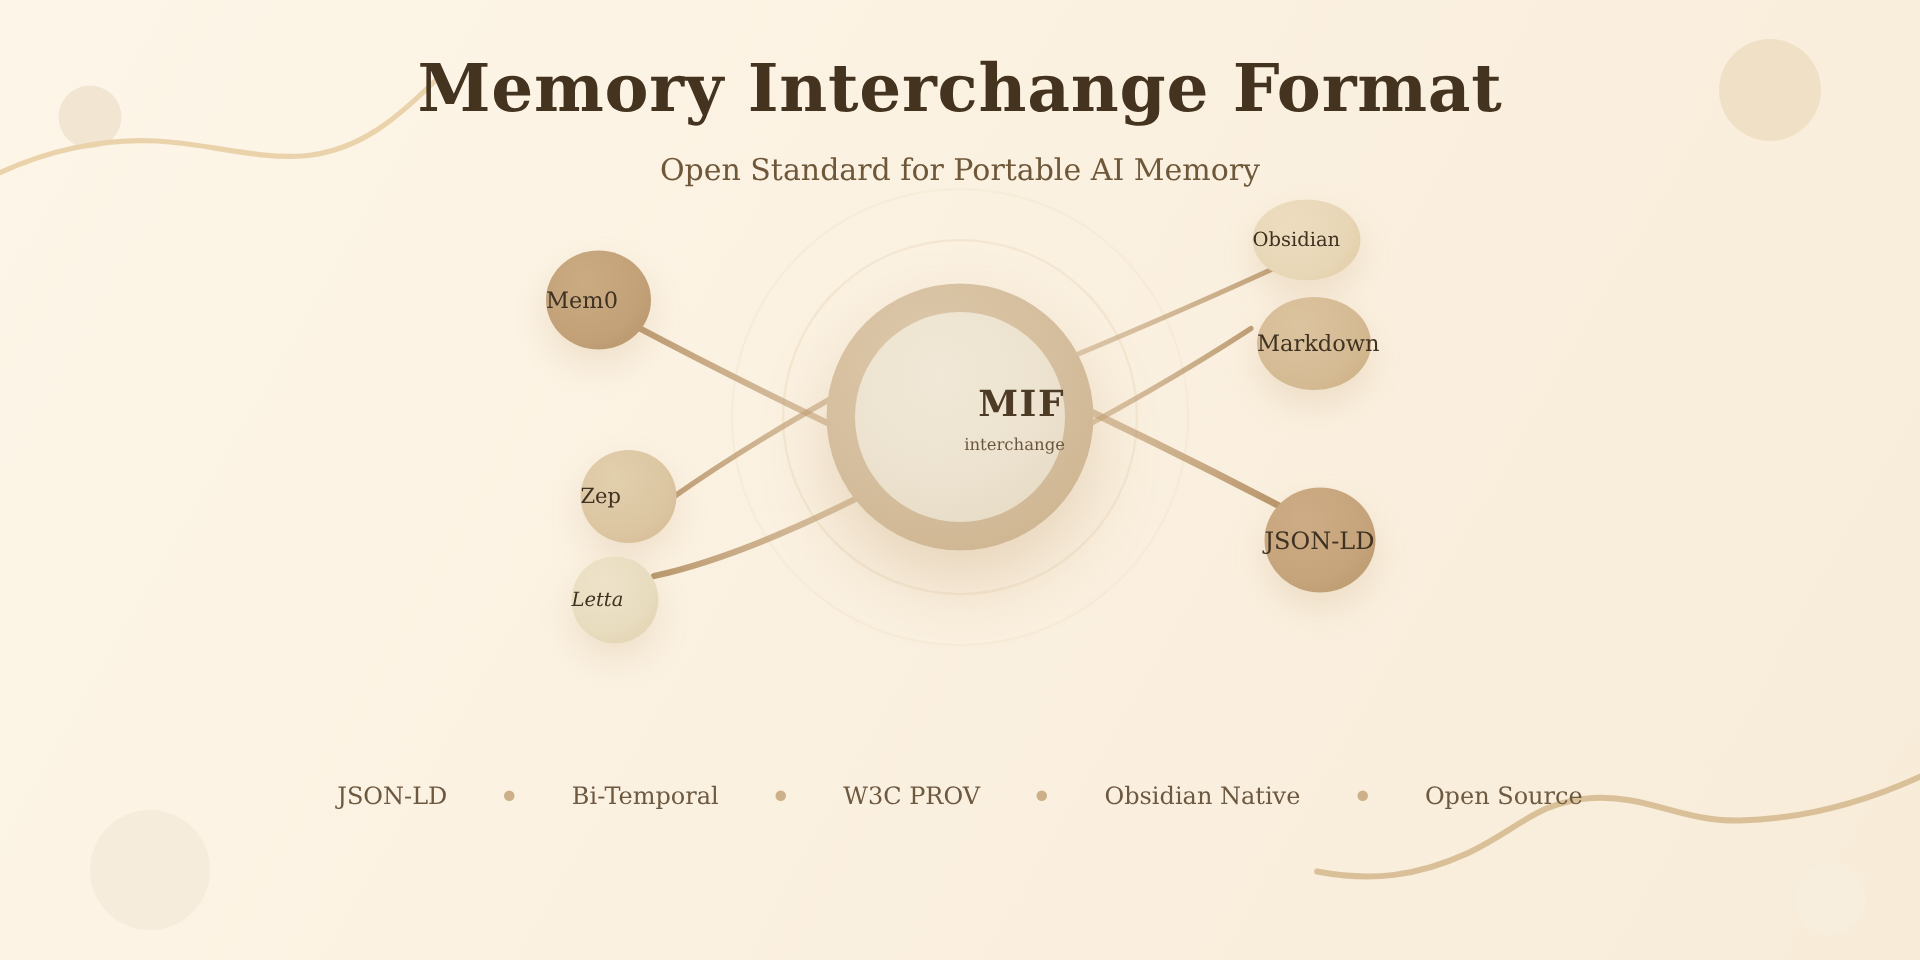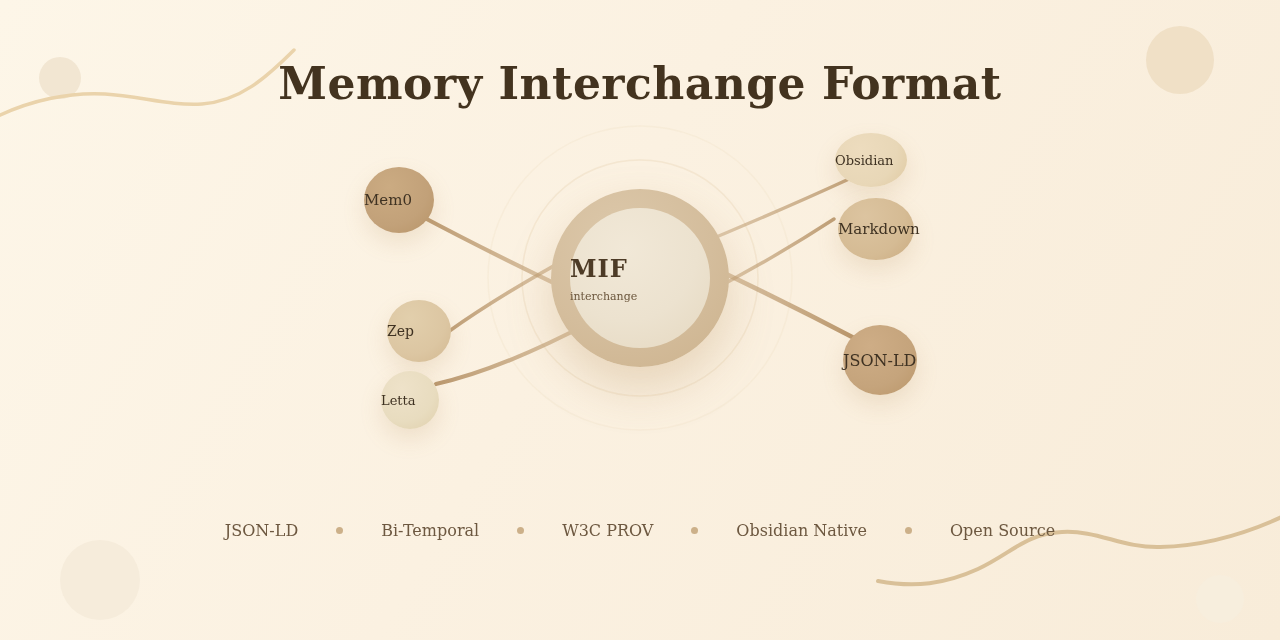--- a/index.html
+++ b/index.html
@@ -29,21 +29,20 @@
     left: 0;
     width: 100%;
     text-align: center;
   }
   .title {
     font-size: 44px;
     font-weight: 700;
     color: #43331f;
     letter-spacing: 0.5px;
     line-height: 1.2;
-    margin-top: 24px;
   }
   .subtitle {
     margin-top: 14px;
     font-size: 20px;
     color: #6f583a;
   }
 
   
   .hub-outer {
     position: absolute;
@@ -58,21 +57,21 @@
     align-items: center;
     justify-content: center;
   }
   .hub-inner {
     width: 140px;
     height: 140px;
     border-radius: 50%;
     background: radial-gradient(circle at 40% 30%, #f1e8d7 0%, #ece2cf 55%, #e5d8c0 100%);
     display: flex;
     flex-direction: column;
-    align-items: flex-start;
+    align-items: flex-end;
     justify-content: center;
   }
   .hub-label {
     font-size: 24px;
     font-weight: 700;
     letter-spacing: 1px;
     color: #4d3b26;
   }
   .hub-sublabel {
     margin-top: 7px;
@@ -88,21 +87,21 @@
     align-items: center;
     justify-content: flex-start;
     color: #3f3222;
     box-shadow: 0 10px 22px rgba(183, 143, 94, 0.18);
   }
   .node-mem0     { left: 364px; top: 167px; width: 70px; height: 66px; font-size: 15px;
                    background: radial-gradient(circle at 36% 30%, #cbab82 0%, #c2a179 60%, #b79367 100%); }
   .node-zep      { left: 387px; top: 300px; width: 64px; height: 62px; font-size: 14px;
                    background: radial-gradient(circle at 36% 30%, #e2cfac 0%, #dcc6a2 60%, #d2b890 100%); }
   .node-letta    { left: 381px; top: 371px; width: 58px; height: 58px; font-size: 13px;
-                   background: radial-gradient(circle at 36% 30%, #eee2c9 0%, #e8dcbf 60%, #dfcfab 100%); }
+                   background: radial-gradient(circle at 36% 30%, #eee2c9 0%, #e8dcbf 60%, #dfcfab 100%); font-style: italic; }
   .node-obsidian { left: 835px; top: 133px; width: 72px; height: 54px; font-size: 13px;
                    background: radial-gradient(circle at 36% 30%, #eddcbe 0%, #e8d7b7 60%, #dfc9a1 100%); }
   .node-markdown { left: 822px; top: 198px; width: 76px; height: 62px; font-size: 15px;
                    background: radial-gradient(circle at 36% 30%, #dcc4a0 0%, #d5bb94 60%, #caab80 100%); margin-left: 16px; }
   .node-jsonld   { left: 843px; top: 325px; width: 74px; height: 70px; font-size: 16px;
                    background: radial-gradient(circle at 36% 30%, #cead86 0%, #c5a47c 60%, #ba9669 100%); }
 
   
   .footer {
     position: absolute;
@@ -174,20 +173,21 @@
     <path d="M 421 216 Q 500 258 600 305" fill="none" stroke="url(#g-mem0)" stroke-width="4.2" stroke-linecap="round"></path>
     <path d="M 448 332 Q 510 288 605 238" fill="none" stroke="url(#g-zep)" stroke-width="3.6" stroke-linecap="round"></path>
     <path d="M 436 384 Q 500 370 595 320" fill="none" stroke="url(#g-letta)" stroke-width="4.2" stroke-linecap="round"></path>
     <path d="M 849 179 Q 775 213 685 250" fill="none" stroke="url(#g-obsidian)" stroke-width="3.4" stroke-linecap="round"></path>
     <path d="M 834 219 Q 768 262 690 302" fill="none" stroke="url(#g-markdown)" stroke-width="3.4" stroke-linecap="round"></path>
     <path d="M 858 340 Q 778 298 688 256" fill="none" stroke="url(#g-jsonld)" stroke-width="4.6" stroke-linecap="round"></path>
   </svg>
 
   <div class="header">
     <div class="title">Memory Interchange Format</div>
+    <div class="subtitle">Open Standard for Portable AI Memory</div>
   </div>
 
   <div class="hub-outer">
     <div class="hub-inner">
       <div class="hub-label">MIF</div>
       <div class="hub-sublabel">interchange</div>
     </div>
   </div>
 
   <div class="node node-mem0">

